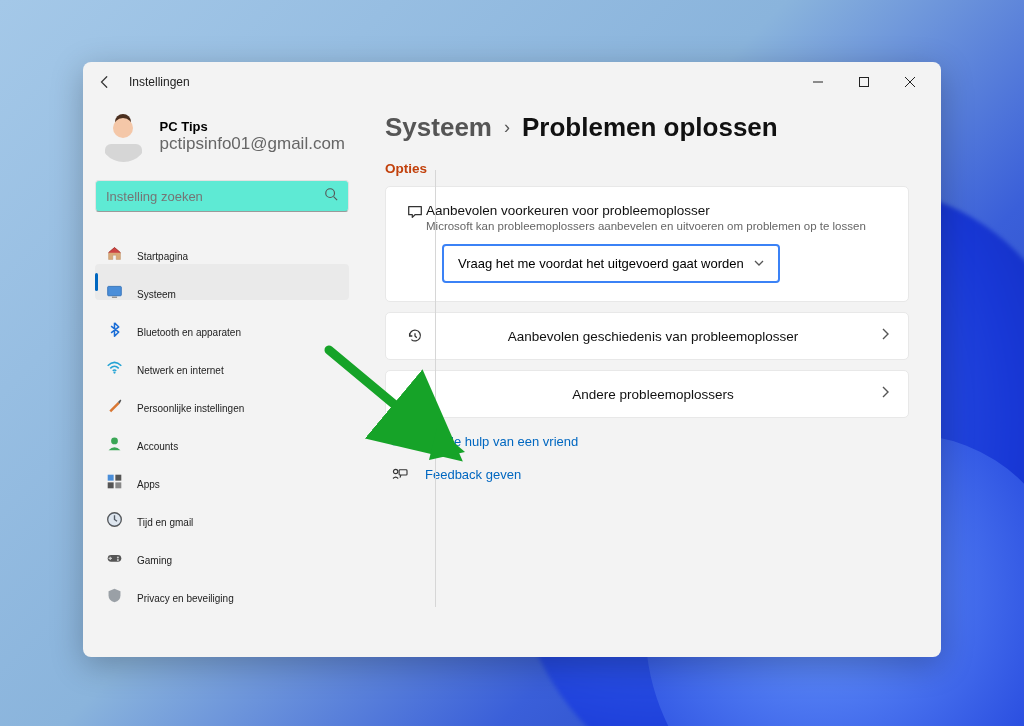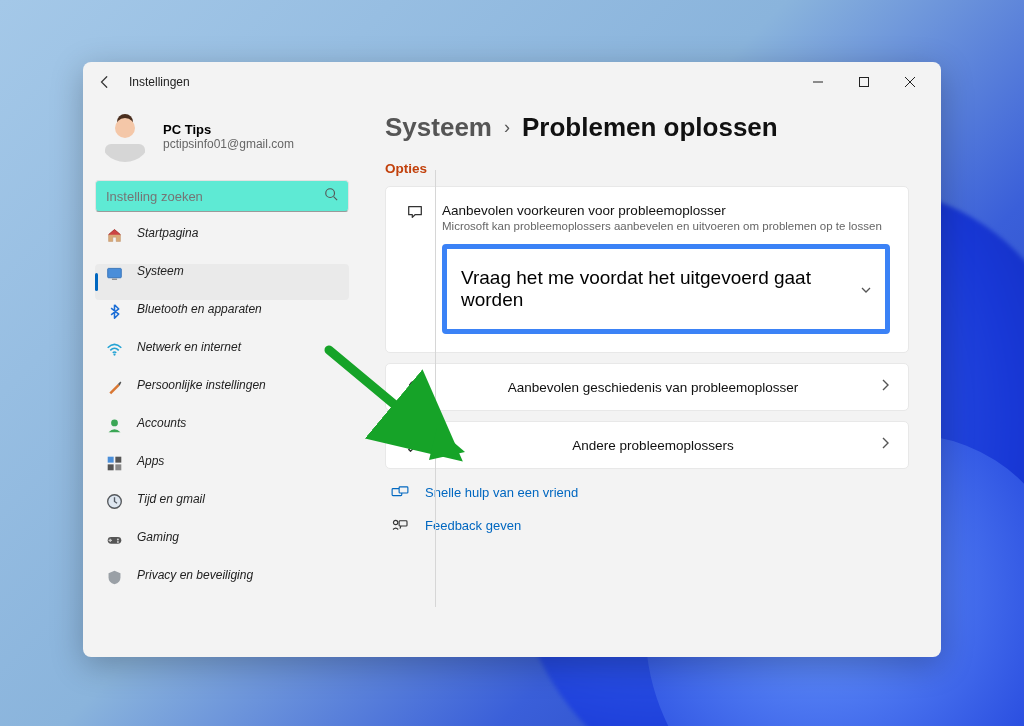--- a/index.html
+++ b/index.html
@@ -62,34 +62,34 @@
 .avatar::before {
   content: ""; position: absolute; left: 6px; right: 6px; bottom: -6px; height: 24px;
   background: #d6d6d6; border-radius: 6px 6px 0 0;
 }
 .avatar::after {
   content: ""; position: absolute; left: 50%; top: 8px; transform: translateX(-50%);
   width: 20px; height: 20px; background: #f4c7a8; border-radius: 50%;
   box-shadow: 0 -6px 0 -2px #4a2e1e;
 }
 .profile-info .p-name { font-size: 13px; font-weight: 600; }
-.profile-info .p-email { font-size: 12px; color: #666; }
+.profile-info .p-email { font-size: 17px; color: #666; }
 .search {
   display: flex; align-items: center; height: 32px;
   background: #5eead4; border: 1px solid #e2e2e2; border-bottom: 1px solid #9a9a9a;
   border-radius: 4px; padding: 0 10px; margin: 4px 0 14px 0;
 }
 .search input {
   flex: 1; border: none; outline: none; font-size: 13px; background: transparent;
 }
 .nav { display: flex; flex-direction: column; gap: 2px; }
 .nav-item {
-  display: flex; align-items: flex-start; gap: 14px; height: 36px;
+  display: flex; align-items: flex-end; gap: 14px; height: 36px;
   padding: 0 10px; border-radius: 4px; cursor: pointer;
-  font-size: 12px; color: #222; position: relative; font-style: italic;
+  font-size: 10px; color: #222; position: relative;
 }
 .nav-item.active { background: #eaeaea; }
 .nav-item.active::before {
   content: ""; position: absolute; left: 0; top: 9px; bottom: 9px; width: 3px;
   background: #0067c0; border-radius: 2px;
 }
 .nav-icon { width: 18px; height: 18px; display: flex; align-items: center; justify-content: center; }
 .main {
   flex: 1; padding: 8px 32px 0 24px; overflow-y: auto;
 }
@@ -108,29 +108,29 @@
   display: flex; align-items: center; gap: 16px;
   padding: 14px 18px; cursor: pointer;
 }
 .card-icon { width: 22px; display: flex; justify-content: center; color: #333; flex-shrink: 0; }
 .card-body { flex: 1; min-width: 0; text-align: center; }
 .card-title { font-size: 13.5px; color: #111; }
 .card-chevron { color: #555; }
 .recommended {
   padding: 16px 18px 18px 18px;
 }
-.rec-head { display: flex; gap: 16px; align-items: flex-start; }
+.rec-head { display: flex; align-items: flex-start; }
 .rec-body { flex: 1; }
 .rec-title { font-size: 13.5px; color: #111; font-weight: 400; }
 .rec-desc { font-size: 11.5px; color: #666; margin-top: 2px; }
 .dropdown {
   margin-top: 12px; margin-left: 38px;
   display: inline-flex; align-items: center; gap: 10px;
-  background: #fff; border: 5px solid #3b82f6; border-radius: 4px;
-  padding: 18px 14px; font-size: 19px; cursor: pointer;
+  background: #fff; border: 2px solid #3b82f6; border-radius: 4px;
+  padding: 10px 14px; font-size: 13px; cursor: pointer;
 }
 .link-row {
   display: flex; align-items: center; gap: 14px;
   padding: 6px 4px; margin-top: 6px; cursor: pointer;
 }
 .link-row .lnk-icon { width: 22px; display: flex; justify-content: center; color: #0067c0; }
 .link-row .lnk-text { font-size: 13px; color: #0067c0; }
 .arrow-annotation {
   position: absolute; left: 236px; top: 280px; width: 160px; height: 130px;
   pointer-events: none;

